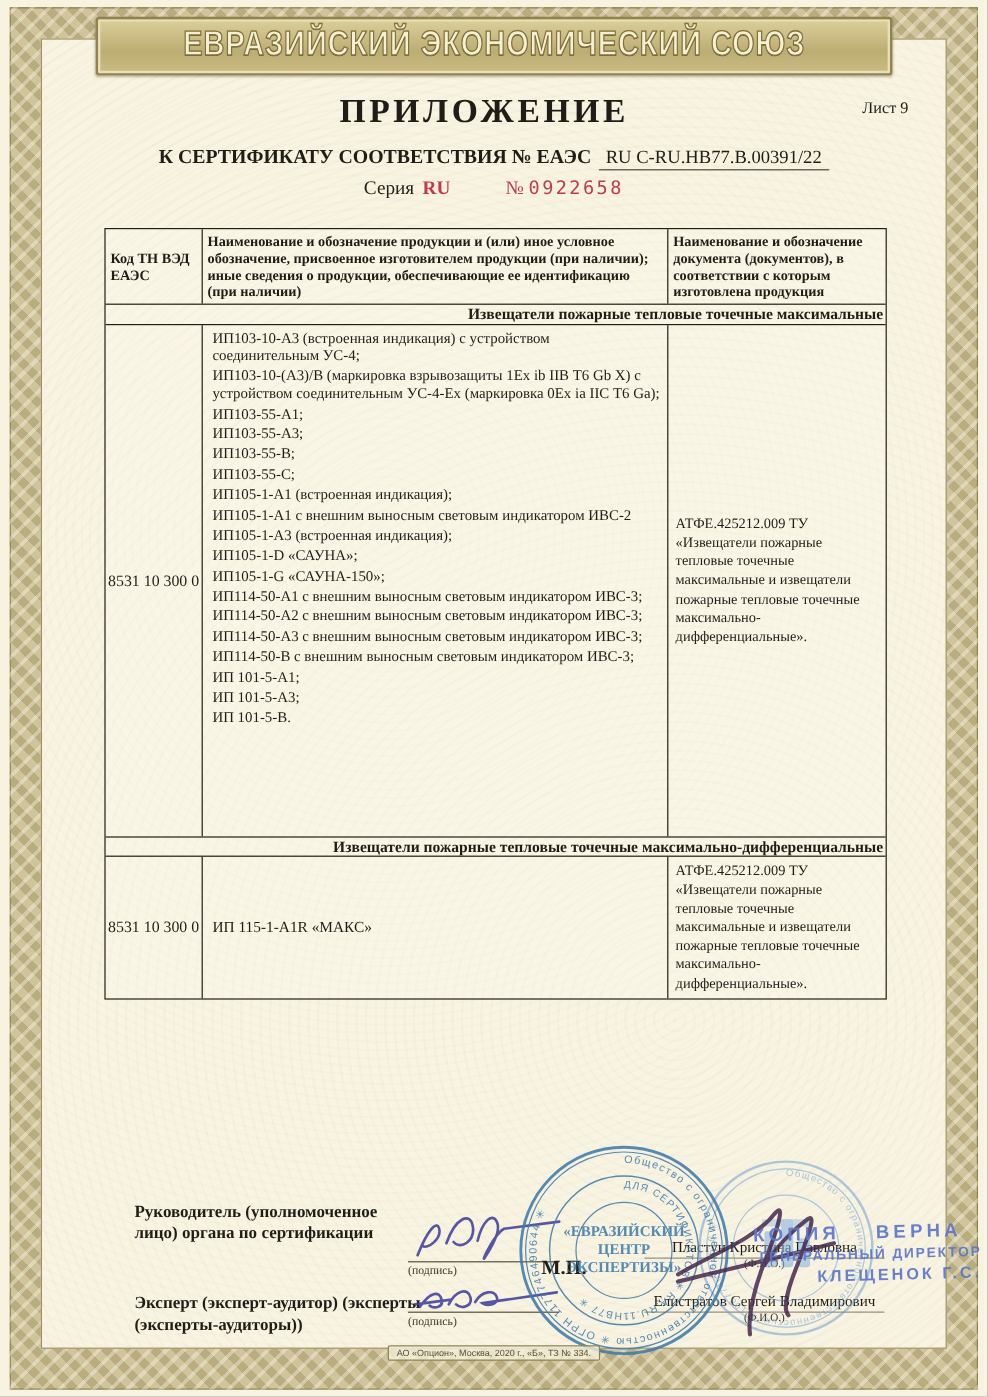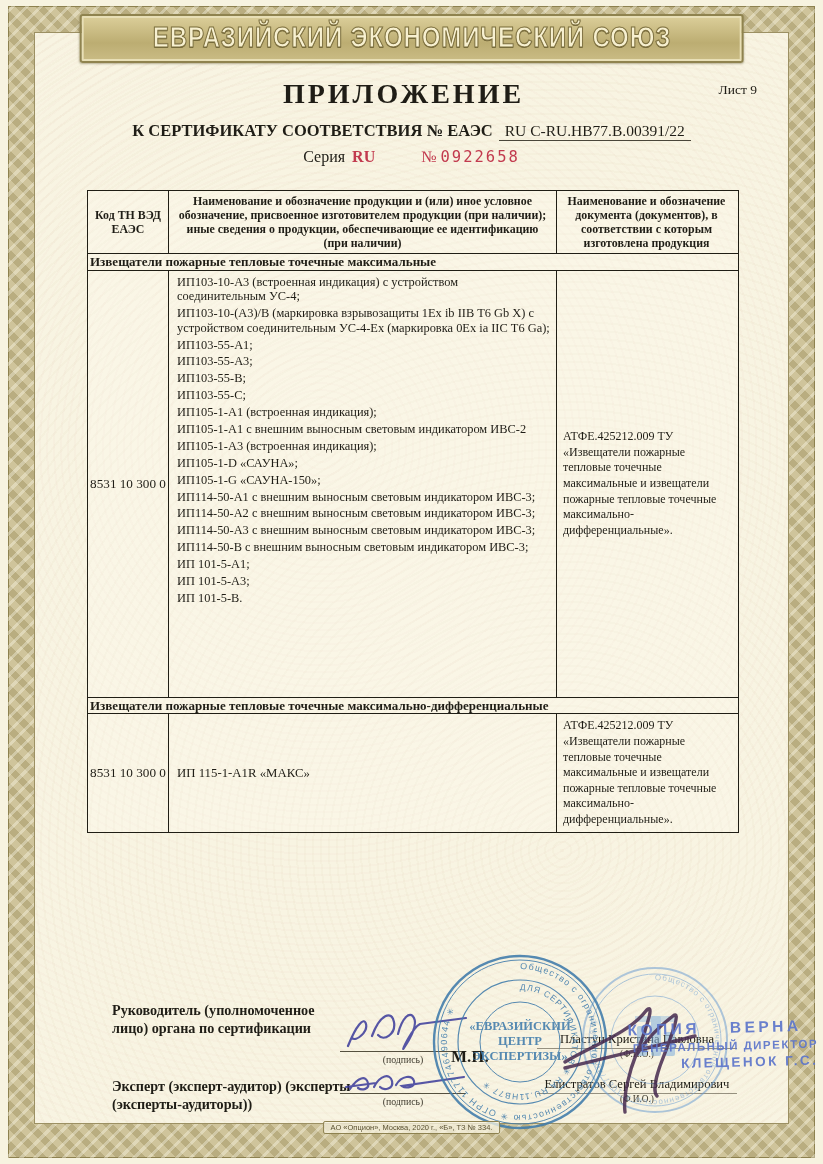--- a/index.html
+++ b/index.html
@@ -67,26 +67,26 @@
   }
   
   .cert-table{
     position:absolute;left:87px;top:190px;width:650px;
     border:1.8px solid #201e15;background:rgba(255,253,242,.25);
   }
   .t-row{display:grid;grid-template-columns:80px 388px 180px;}
   .t-cell{border-left:1.4px solid #201e15;padding:2px 5px;}
   .t-cell:first-child{border-left:none;}
   .t-head .t-cell{
-    font-weight:bold;text-align:center;font-size:11.9px;line-height:1.18;
+    font-weight:bold;text-align:left;font-size:11.9px;line-height:1.18;
     padding:3px 4px;display:flex;align-items:center;justify-content:center;
   }
   .t-section{
     border-top:1.5px solid #201e15;border-bottom:1.5px solid #201e15;
-    text-align:left;font-weight:bold;font-size:13px;line-height:1.2;padding:0 2px;
+    text-align:right;font-weight:bold;font-size:13px;line-height:1.2;padding:0 2px;
   }
   .t-body .code-cell{
     display:flex;align-items:center;justify-content:center;
     font-size:13.2px;white-space:nowrap;
   }
   .t-body .items-cell{padding:4px 6px 2px 8px;overflow:hidden;}
   .items-cell p{margin:0 0 2.4px;font-size:12.4px;line-height:1.17;}
   .t-body .doc-cell{
     display:flex;align-items:center;
     font-size:12px;line-height:1.3;padding:4px 6px;
@@ -101,21 +101,21 @@
     font-size:14.2px;line-height:1.28;
   }
   .role-head{top:1001px;}
   .role-expert{top:1077px;}
   .sig-line{
     position:absolute;left:340px;width:126px;border-bottom:1px solid #55503f;height:0;
   }
   .sig-line-1{top:1051px;}
   .sig-line-2{top:1093px;}
   .sig-caption{
-    position:absolute;left:340px;width:126px;text-align:center;
+    position:absolute;left:340px;width:126px;
     font-size:9.8px;color:#3c382c;
   }
   .cap-1{top:1054px;}
   .cap-2{top:1096px;}
   .sig-svg{position:absolute;pointer-events:none;}
   .sig-svg-1{left:342px;top:1008px;}
   .sig-svg-2{left:342px;top:1063px;}
   .mp-label{position:absolute;left:451px;top:1047px;font-weight:bold;font-size:17px;}
   .name-block{position:absolute;left:537px;width:200px;text-align:center;}
   .name-1{top:1032px;}

